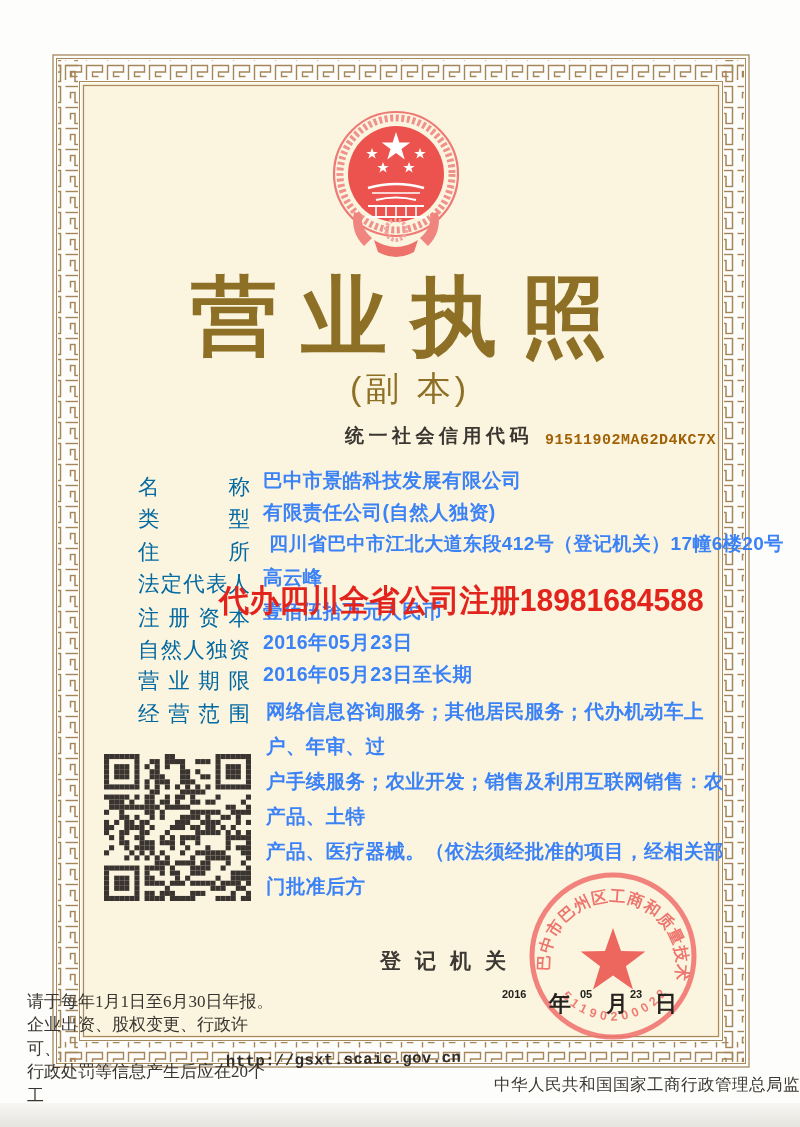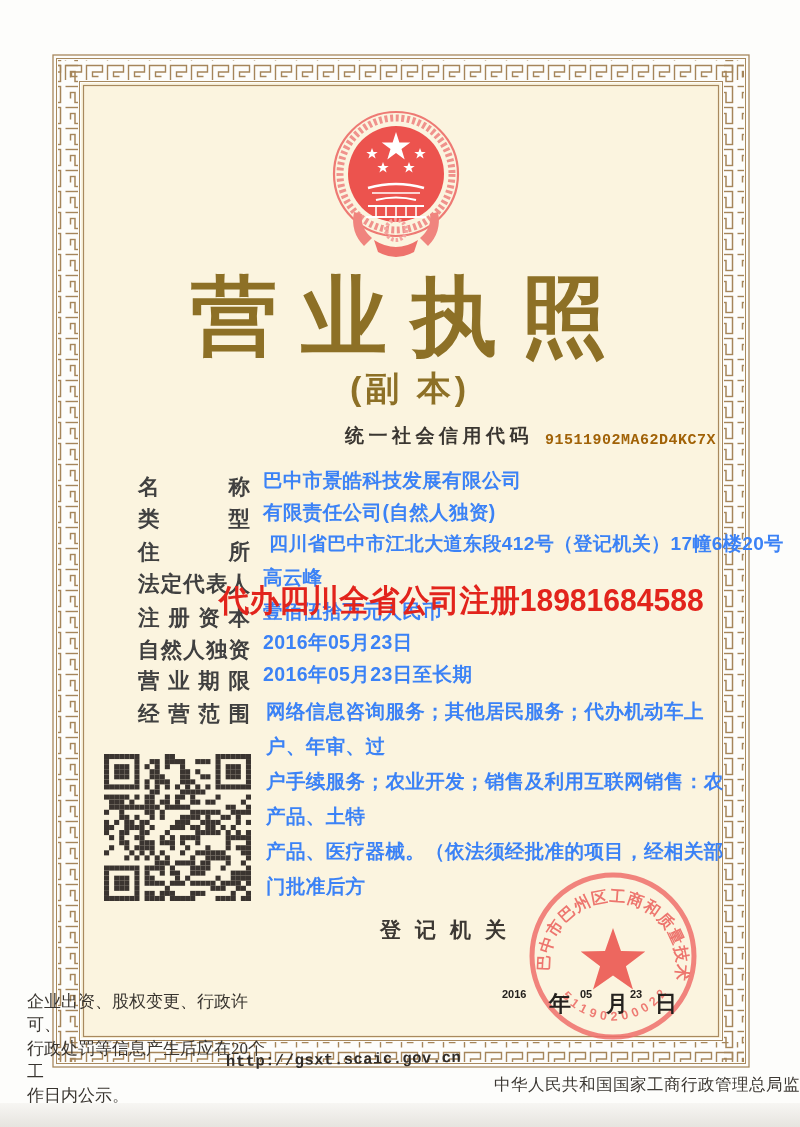--- a/index.html
+++ b/index.html
@@ -13,44 +13,44 @@
   
   #frame-svg{position:absolute;left:0;top:0;width:800px;height:1127px;}
   
   .license-title{
     left:191px;top:268px;height:96px;line-height:96px;
     font-size:86px;font-weight:bold;letter-spacing:24px;
     color:#8d7026;white-space:nowrap;
     font-family:"Liberation Sans", sans-serif;
   }
   .license-subtitle{
-    left:350px;top:366px;font-size:34px;font-weight:bold;
+    left:350px;top:366px;font-size:34px;font-weight:normal;
     color:#8d7026;letter-spacing:4px;white-space:nowrap;
   }
   .credit-line{left:345px;top:423px;display:flex;align-items:flex-end;white-space:nowrap;}
   .credit-label{font-size:19px;font-weight:bold;color:#3a3631;letter-spacing:4.5px;}
   .credit-value{font-size:15px;font-weight:bold;color:#a16207;margin-left:12px;
     font-family:"Liberation Mono", monospace;letter-spacing:.5px;}
   
   .f-label{
-    left:138px;width:112px;font-size:21.5px;font-weight:bold;color:#404040;
+    left:138px;width:112px;font-size:21.5px;font-weight:normal;color:#0369a1;
     text-align:justify;text-align-last:justify;white-space:nowrap;letter-spacing:0;
   }
   .f-value{
     left:263px;width:466px;font-size:19.5px;font-weight:600;color:#3b82f6;
     letter-spacing:.4px;white-space:nowrap;
   }
   .f-scope{white-space:normal;line-height:35px;}
   .watermark{
     left:219px;top:580px;font-size:31px;font-weight:600;color:#e2241c;
     white-space:nowrap;transform:scaleX(.97);transform-origin:left center;z-index:6;
   }
   #qr{left:104px;top:754px;width:147px;height:147px;z-index:3;}
   .registrar{
-    left:380px;top:916px;font-size:21px;font-weight:600;color:#3c3833;
+    left:380px;top:947px;font-size:21px;font-weight:600;color:#3c3833;
     letter-spacing:14px;white-space:nowrap;z-index:4;
   }
   #stamp{left:524px;top:864px;width:178px;height:184px;z-index:4;}
   .issue-date{z-index:5;color:#24211e;white-space:nowrap;}
   .d-num{font-size:11px;font-weight:bold;}
   .d-unit{font-size:22px;font-weight:bold;}
   
   .notes{left:27px;top:990px;width:250px;z-index:7;
     font-family:"Liberation Serif", serif;font-size:17px;line-height:23.4px;
     color:#38342f;}
@@ -607,20 +607,21 @@
 </svg>
 
 <span class="abs issue-date d-num" style="left:502px;top:988px">2016</span>
 <span class="abs issue-date d-unit" style="left:549px;top:989px">年</span>
 <span class="abs issue-date d-num" style="left:580px;top:988px">05</span>
 <span class="abs issue-date d-unit" style="left:606px;top:989px">月</span>
 <span class="abs issue-date d-num" style="left:630px;top:988px">23</span>
 <span class="abs issue-date d-unit" style="left:655px;top:989px">日</span>
 
 <div class="abs notes">
+  <div>请于每年1月1日至6月30日年报。</div>
   <div>企业出资、股权变更、行政许可、</div>
   <div>行政处罚等信息产生后应在20个工</div>
   <div>作日内公示。</div>
 
 </div>
 <div class="abs website">http://gsxt.scaic.gov.cn</div>
 <div class="abs issuer">中华人民共和国国家工商行政管理总局监制</div>
 
 <div class="abs scan-edge"></div>
 

